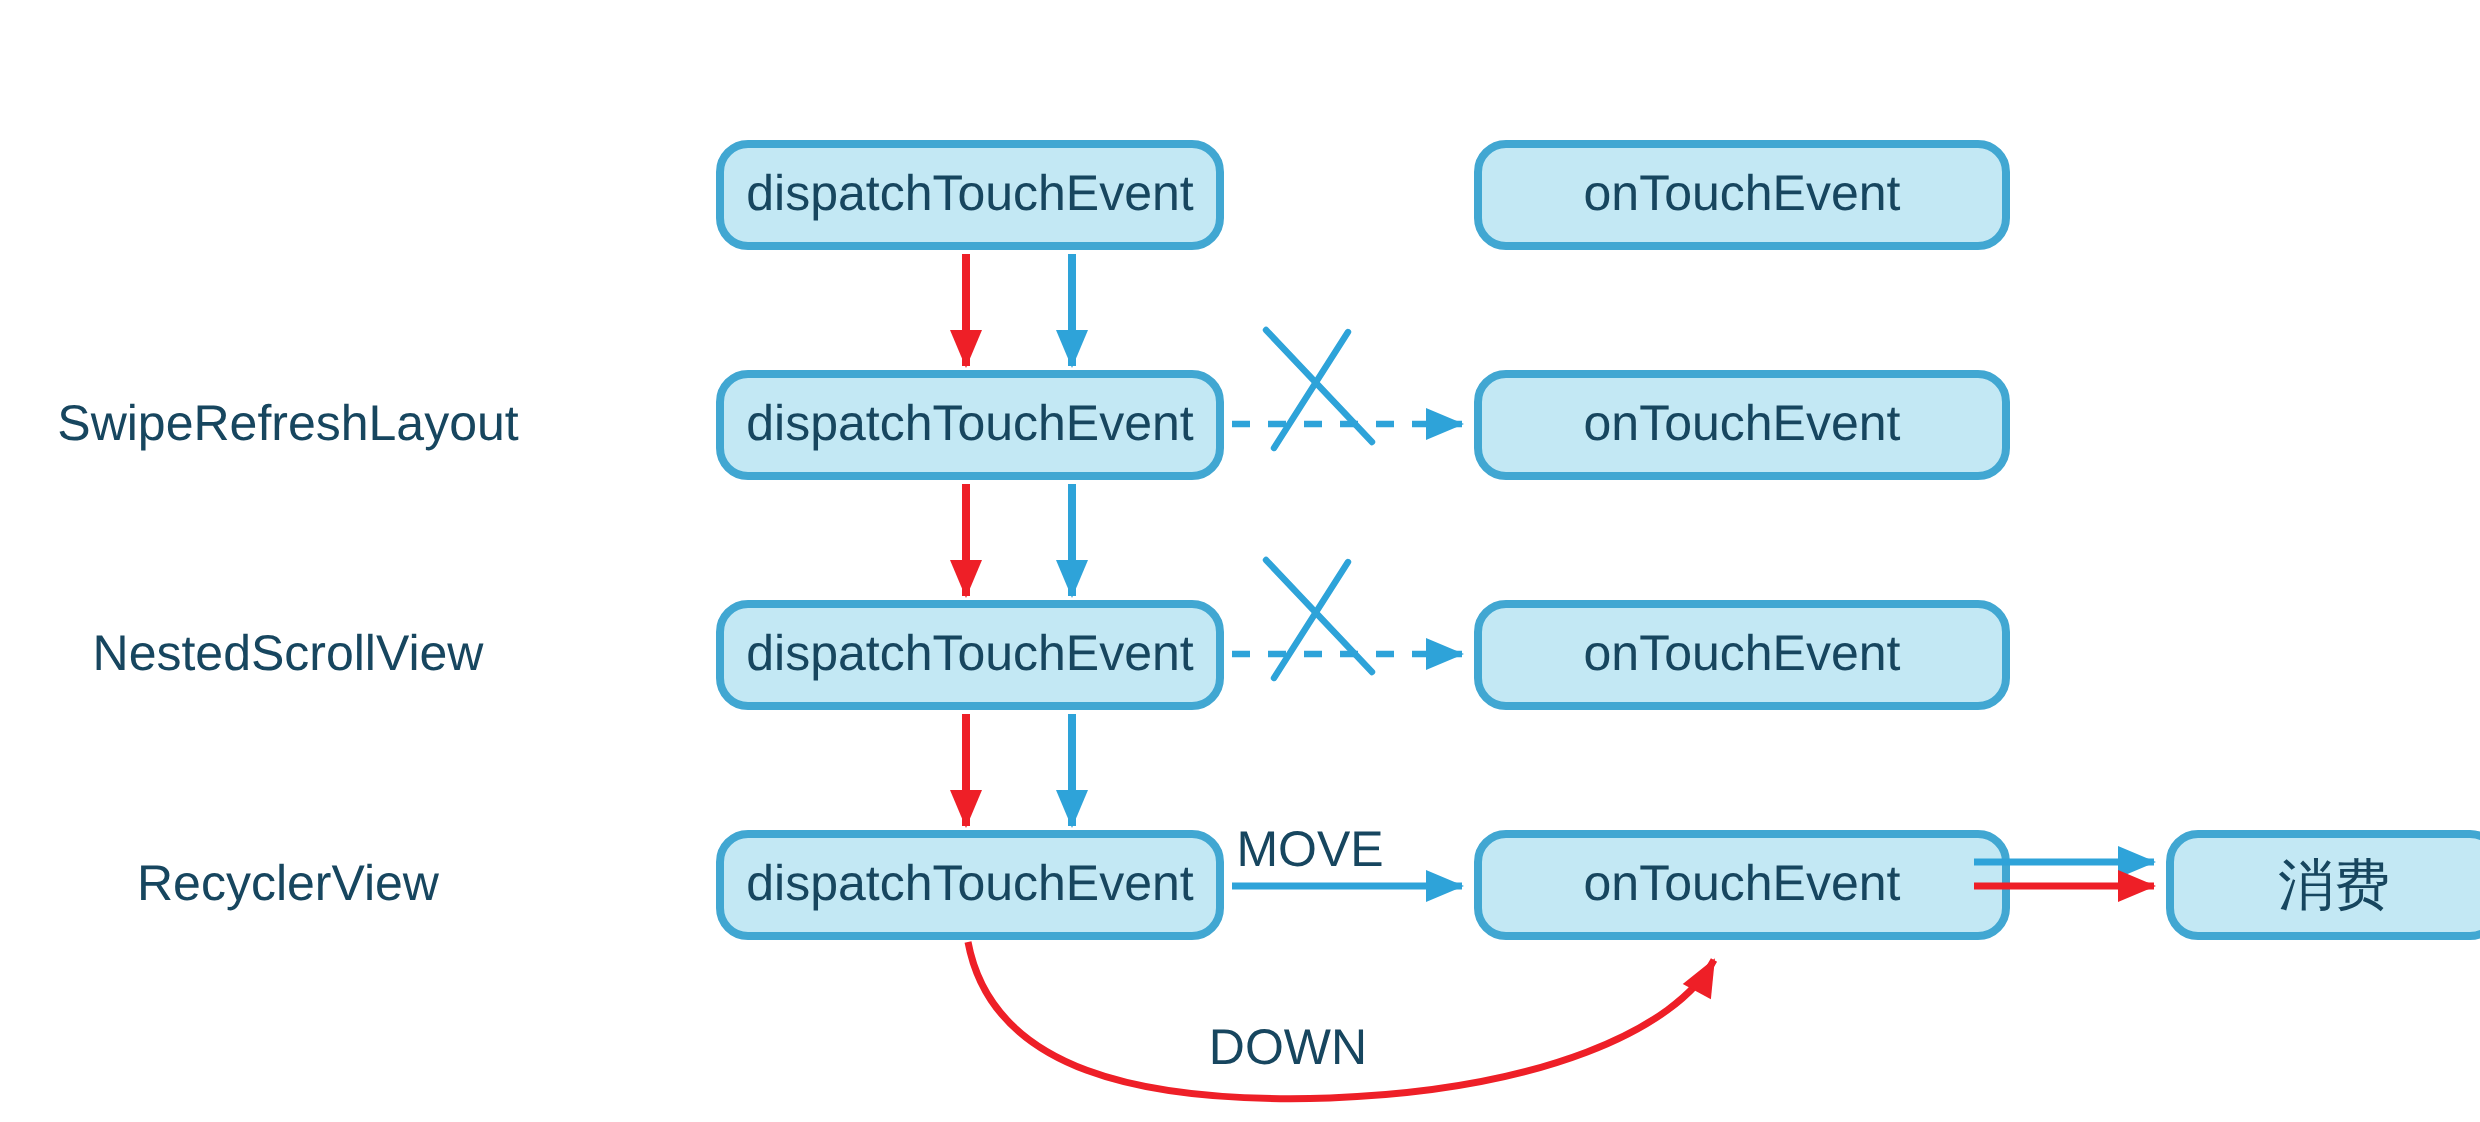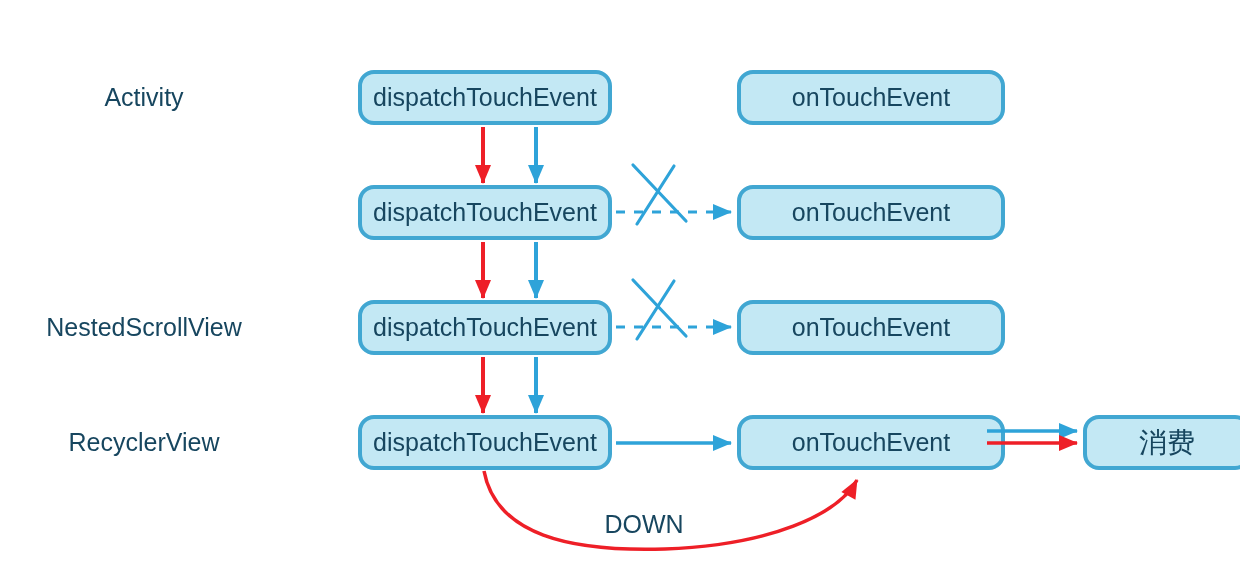--- a/index.html
+++ b/index.html
@@ -65,37 +65,38 @@
   .stroke-red  { stroke: var(--arrow-red); fill: none; }
   .stroke-blue { stroke: var(--arrow-blue); fill: none; }
   .fill-red  { fill: var(--arrow-red); stroke: none; }
   .fill-blue { fill: var(--arrow-blue); stroke: none; }
 </style>
 </head>
 <body>
 
 <div class="canvas">
 
-  <div class="row-label" style="top:83px">Activity</div>
+  <div class="row-label" style="top:198px">SwipeRefreshLayout</div>
   <div class="row-label" style="top:428px">RecyclerView</div>
   <div class="row-label" style="top:313px">NestedScrollView</div>
 
   <div class="node dispatch row1">dispatchTouchEvent</div>
   <div class="node ontouch row1">onTouchEvent</div>
 
   <div class="node dispatch row2">dispatchTouchEvent</div>
   <div class="node ontouch row2">onTouchEvent</div>
 
   <div class="node dispatch row3">dispatchTouchEvent</div>
   <div class="node ontouch row3">onTouchEvent</div>
 
   <div class="node dispatch row4">dispatchTouchEvent</div>
   <div class="node ontouch row4">onTouchEvent</div>
   <div class="node consume row4">消费</div>
 
+  <div class="edge-label" id="move-label">MOVE</div>
   <div class="edge-label" id="down-label">DOWN</div>
 
   <svg class="overlay" viewBox="0 0 1240 561">
     <defs>
       <marker id="mh-blue" markerUnits="userSpaceOnUse" markerWidth="22" markerHeight="20" refX="20" refY="10" orient="auto">
         <path d="M2,2 L21,10 L2,18 Z" class="fill-blue"></path>
       </marker>
       <marker id="mh-red" markerUnits="userSpaceOnUse" markerWidth="22" markerHeight="20" refX="20" refY="10" orient="auto">
         <path d="M2,2 L21,10 L2,18 Z" class="fill-red"></path>
       </marker>

